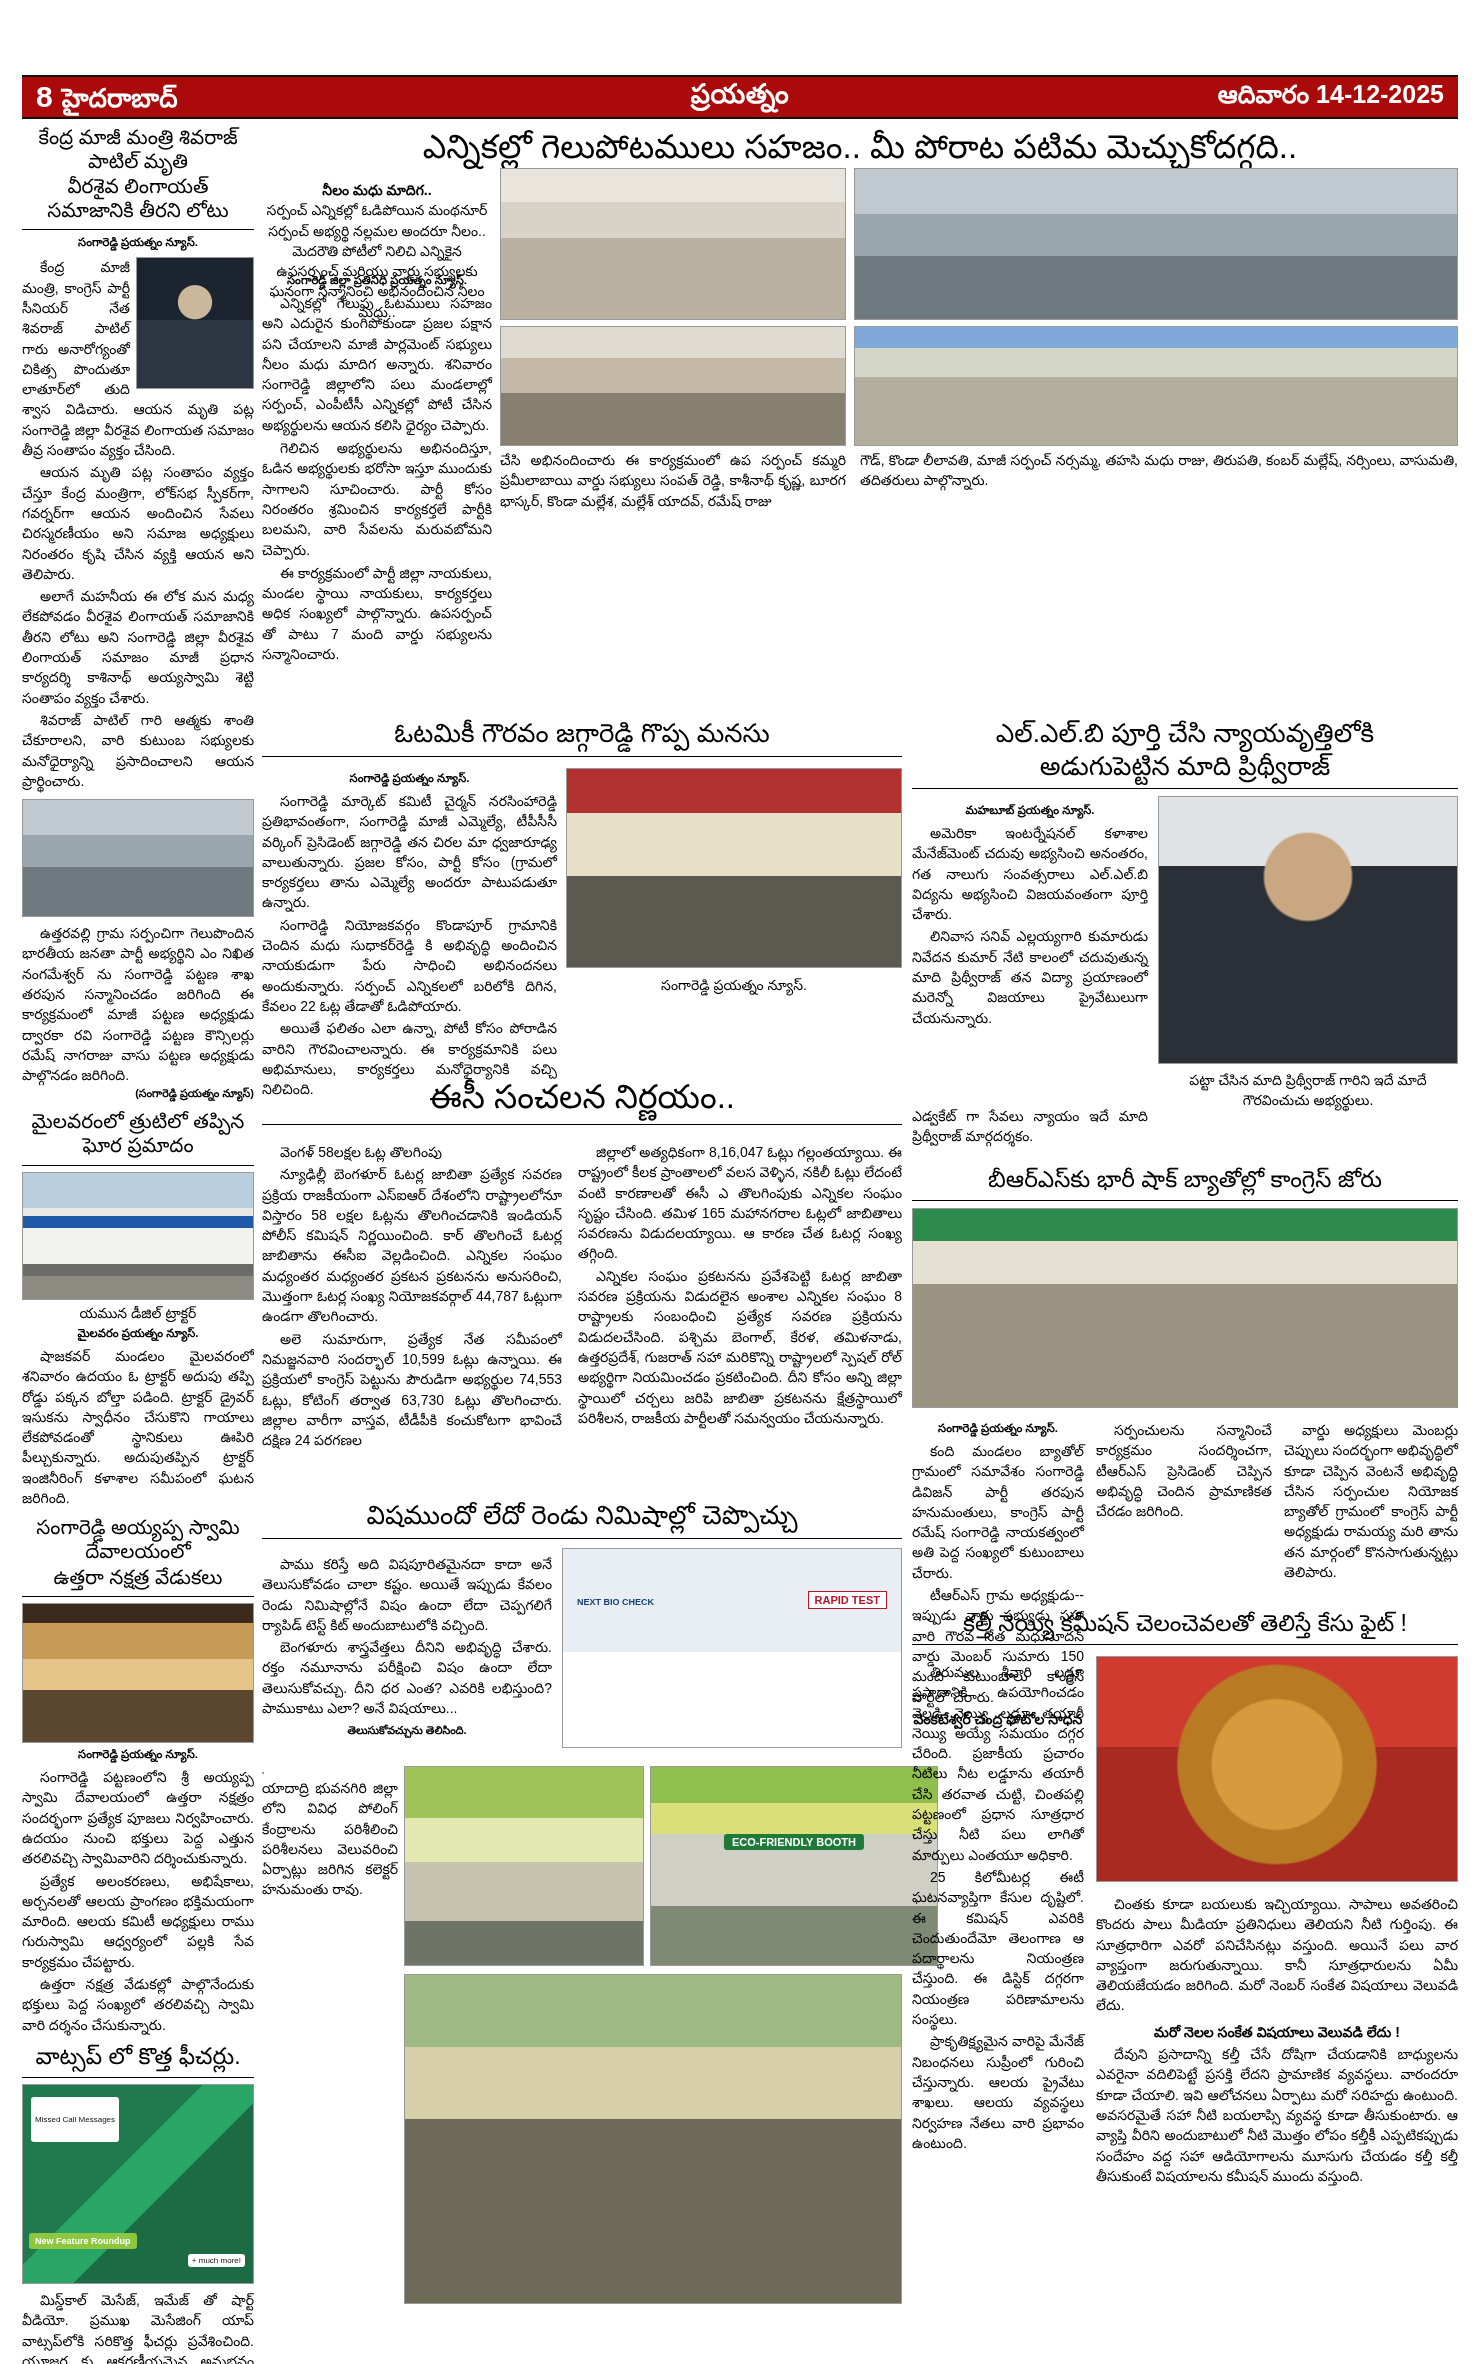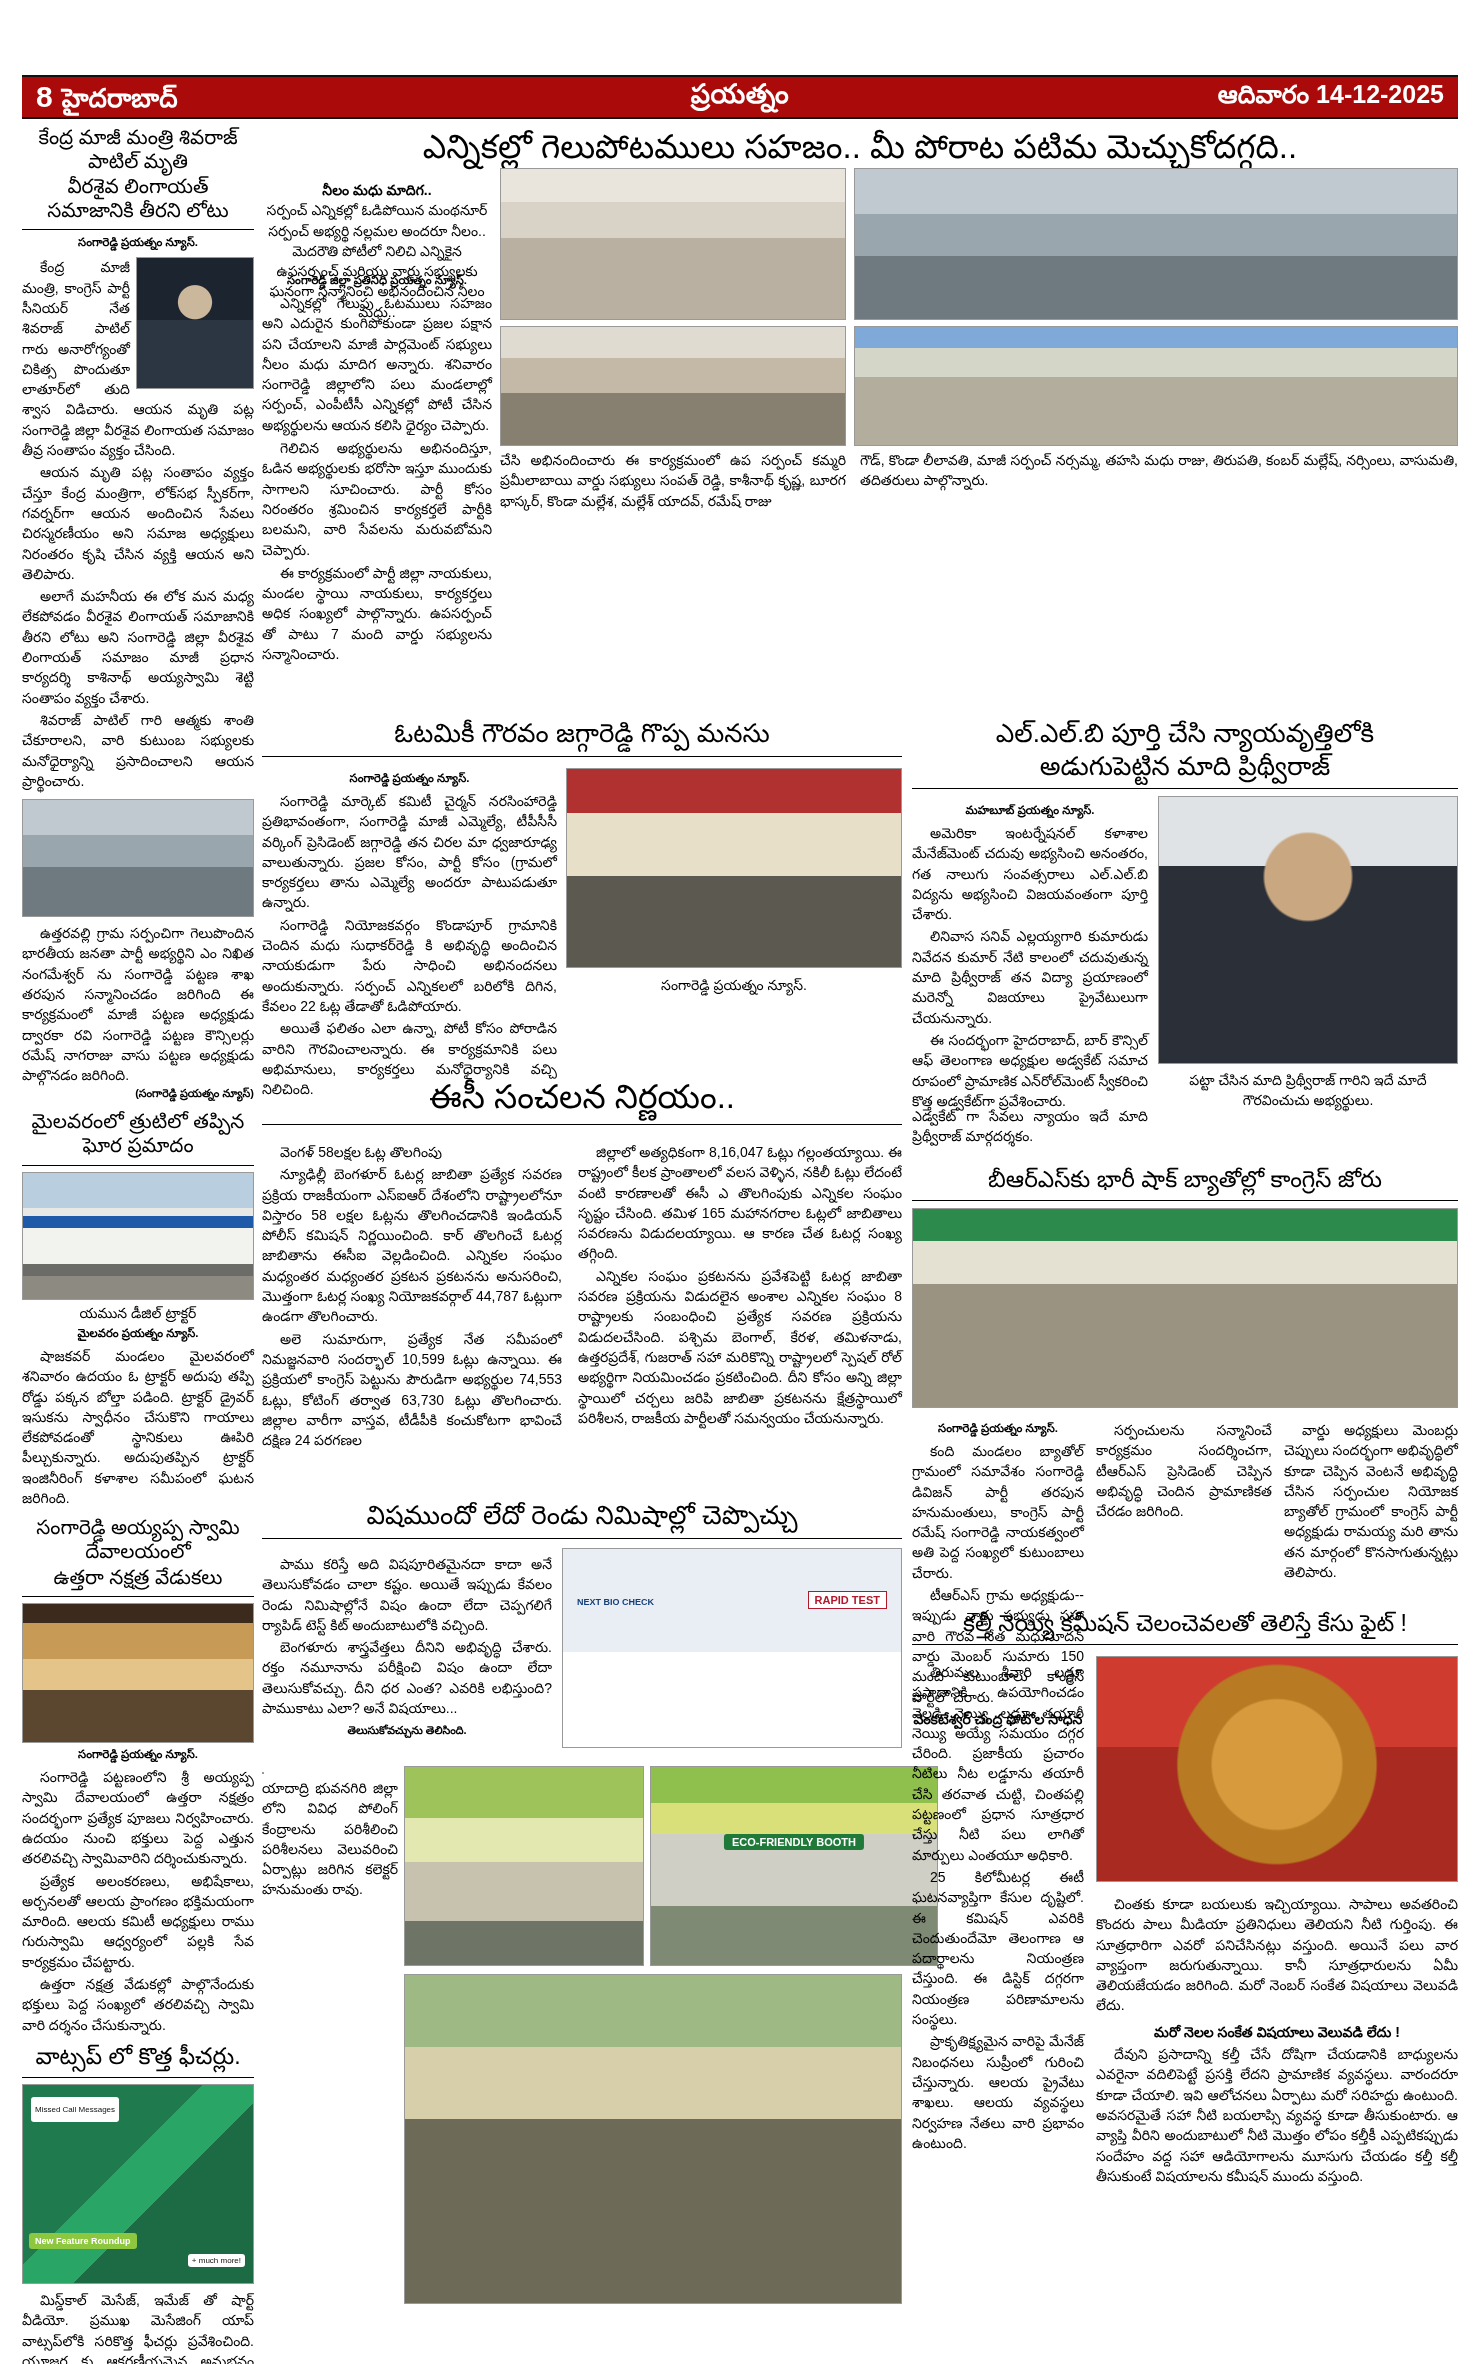--- a/index.html
+++ b/index.html
@@ -179,21 +179,21 @@
       <div class="byline" style="margin-top:5px;">సంగారెడ్డి ప్రయత్నం న్యూస్.</div>
       <p class="body-txt tiny indent" style="margin:2px 0;">సంగారెడ్డి పట్టణంలోని శ్రీ అయ్యప్ప స్వామి దేవాలయంలో ఉత్తరా నక్షత్రం సందర్భంగా ప్రత్యేక పూజలు నిర్వహించారు. ఉదయం నుంచి భక్తులు పెద్ద ఎత్తున తరలివచ్చి స్వామివారిని దర్శించుకున్నారు.</p>
       <p class="body-txt tiny indent" style="margin:2px 0;">ప్రత్యేక అలంకరణలు, అభిషేకాలు, అర్చనలతో ఆలయ ప్రాంగణం భక్తిమయంగా మారింది. ఆలయ కమిటీ అధ్యక్షులు రాము గురుస్వామి ఆధ్వర్యంలో పల్లకి సేవ కార్యక్రమం చేపట్టారు.</p>
       <p class="body-txt tiny indent" style="margin:2px 0;">ఉత్తరా నక్షత్ర వేడుకల్లో పాల్గొనేందుకు భక్తులు పెద్ద సంఖ్యలో తరలివచ్చి స్వామి వారి దర్శనం చేసుకున్నారు.</p>
     </div>
 
     <div style="margin-top:8px;">
       <div class="hl hl-md">వాట్సప్ లో కొత్త ఫీచర్లు.</div>
       <div class="rule"></div>
       <div class="photo ph-phone" style="width:232px; height:200px;">
-        <div style="position:absolute; left:8px; top:12px; background:#fff; color:#111; font-size:8px; padding:8px 4px; border-radius:3px;">Missed Call Messages</div>
+        <div style="position:absolute; left:8px; top:12px; background:#fff; color:#111; font-size:8px; padding:18px 4px; border-radius:3px;">Missed Call Messages</div>
         <div style="position:absolute; left:6px; bottom:34px; background:#8dc63f; color:#fff; font-size:9px; font-weight:bold; padding:3px 6px; border-radius:3px;">New Feature Roundup</div>
         <div style="position:absolute; right:8px; bottom:16px; background:#fff; color:#111; font-size:8px; padding:2px 4px; border-radius:3px;">+ much more!</div>
       </div>
       <p class="body-txt tiny indent" style="margin:6px 0;">మిస్డ్‌కాల్ మెసేజ్, ఇమేజ్ తో షార్ట్ వీడియో. ప్రముఖ మెసేజింగ్ యాప్ వాట్సప్‌లోకి సరికొత్త ఫీచర్లు ప్రవేశించింది. యూజర్ల కు ఆకర్షణీయమైన అనుభవం ఇచ్చేందుకు ఎప్పటికప్పుడు కొత్త కొత్త ఫీచర్లు తీసుకొస్తుంది. ఈ కొత్త ఫీచర్లు కు వాట్సప్ సరికొత్త ఫీచర్లు ఇచ్చింది. మెసేజింగ్ యాప్ అయితే చాట్ వీడియోలను రూపొందించడం వంటి ఏ ఫీచర్లను వాడుకోవచ్చు. ఈ మధుర వాట్సప్ తన బ్లాగ్ పోస్ట్ ద్వారా తెలిపింది.</p>
     </div>
   </div>
 
   <div class="col" style="left:262px; top:718px; width:640px;">
     <div class="hl hl-lg">ఓటమికీ గౌరవం జగ్గారెడ్డి గొప్ప మనసు</div>
     <div class="rule"></div>
@@ -249,21 +249,20 @@
 
   <div class="col" style="left:912px; top:718px; width:546px;">
     <div class="hl hl-lg">ఎల్.ఎల్.బి పూర్తి చేసి న్యాయవృత్తిలోకి</div>
     <div class="hl hl-lg" style="margin-top:2px;">అడుగుపెట్టిన మాది ప్రిథ్వీరాజ్</div>
     <div class="rule"></div>
   </div>
   <div class="col" style="left:912px; top:800px; width:236px;">
     <div class="byline">మహబూబ్ ప్రయత్నం న్యూస్.</div>
     <p class="body-txt tiny indent" style="margin:2px 0;">అమెరికా ఇంటర్నేషనల్ కళాశాల మేనేజ్‌మెంట్ చదువు అభ్యసించి అనంతరం, గత నాలుగు సంవత్సరాలు ఎల్.ఎల్.బి విద్యను అభ్యసించి విజయవంతంగా పూర్తి చేశారు.</p>
     <p class="body-txt tiny indent" style="margin:2px 0;">లినివాస సనివ్ ఎల్లయ్యగారి కుమారుడు నివేదన కుమార్ నేటి కాలంలో చదువుతున్న మాది ప్రిథ్వీరాజ్ తన విద్యా ప్రయాణంలో మరెన్నో విజయాలు ప్రైవేటులుగా చేయనున్నారు.</p>
-    <p class="body-txt tiny indent" style="margin:2px 0;">ఈ సందర్భంగా హైదరాబాద్, బార్ కౌన్సిల్ ఆఫ్ తెలంగాణ అధ్యక్షుల అడ్వకేట్ సమాచ రూపంలో ప్రామాణిక ఎన్‌రోల్‌మెంట్ స్వీకరించి కొత్త అడ్వకేట్‌గా ప్రవేశించారు.</p>
   </div>
   <div class="photo ph-lawyer" style="position:absolute; left:1158px; top:796px; width:300px; height:268px;"></div>
   <div class="col" style="left:1158px; top:1070px; width:300px;">
     <div class="body-txt tiny" style="text-align:center;">పట్టా చేసిన మాది ప్రిథ్వీరాజ్ గారిని ఇదే మాదే గౌరవించుచు అభ్యర్థులు.</div>
   </div>
   <div class="col" style="left:912px; top:1106px; width:236px;">
     <div class="body-txt tiny">ఎడ్వకేట్ గా సేవలు న్యాయం ఇదే మాది ప్రిథ్వీరాజ్ మార్గదర్శకం.</div>
   </div>
 
   <div class="col" style="left:912px; top:1166px; width:546px;">

